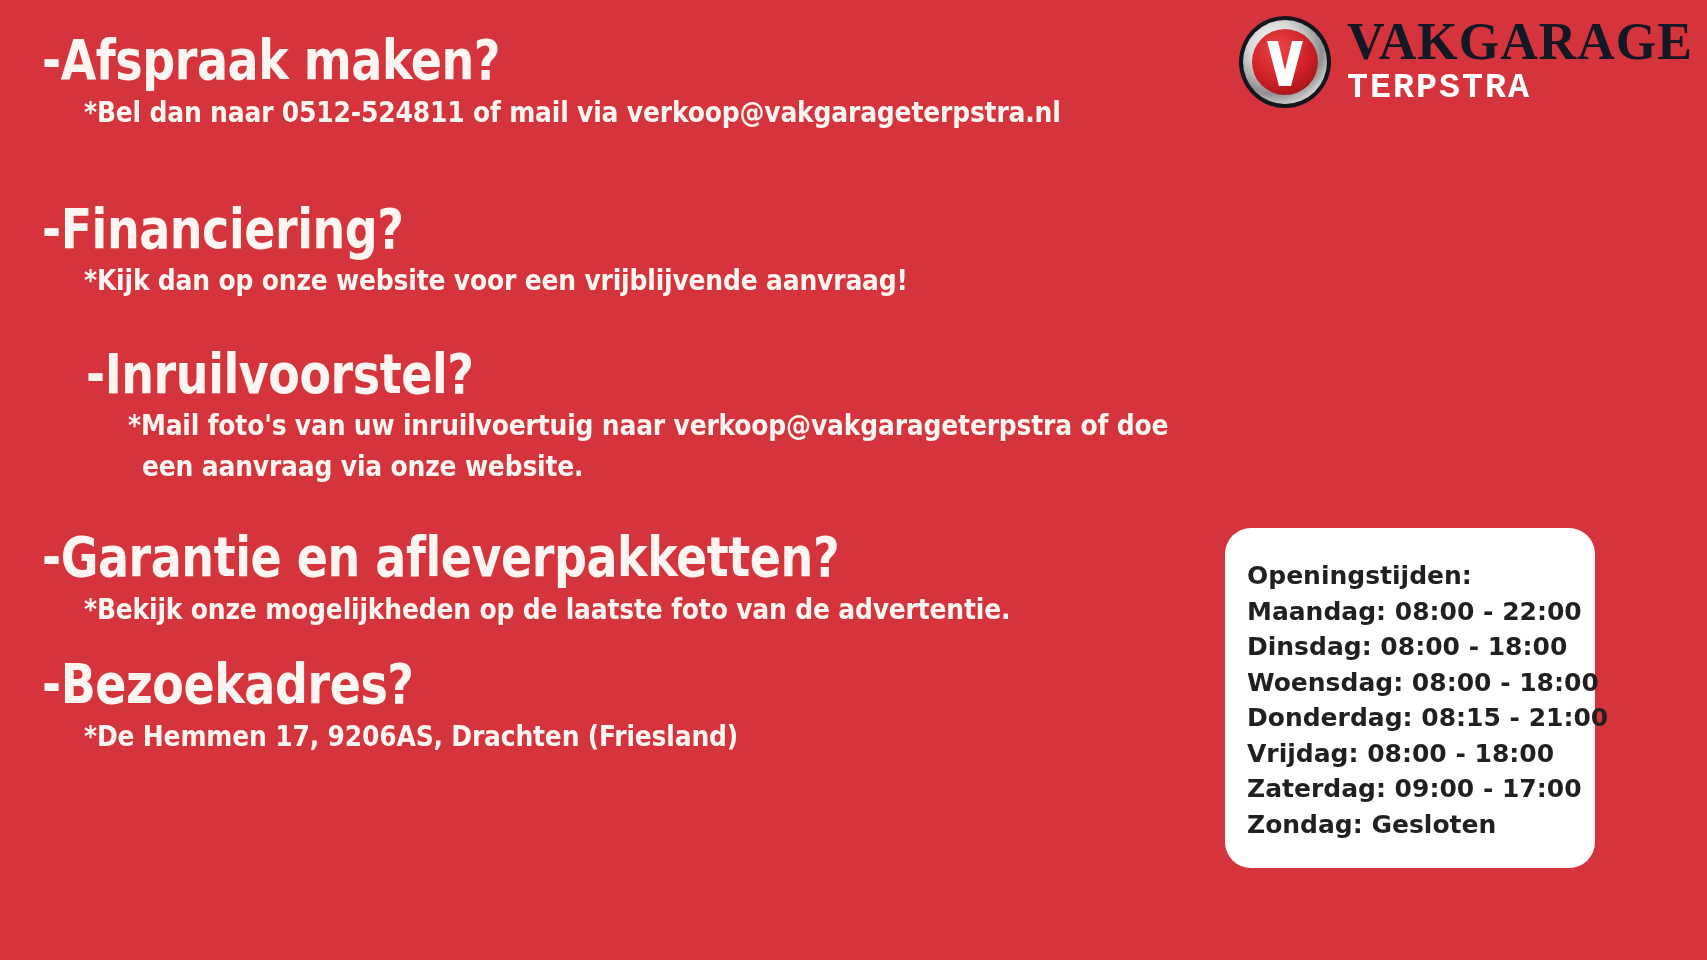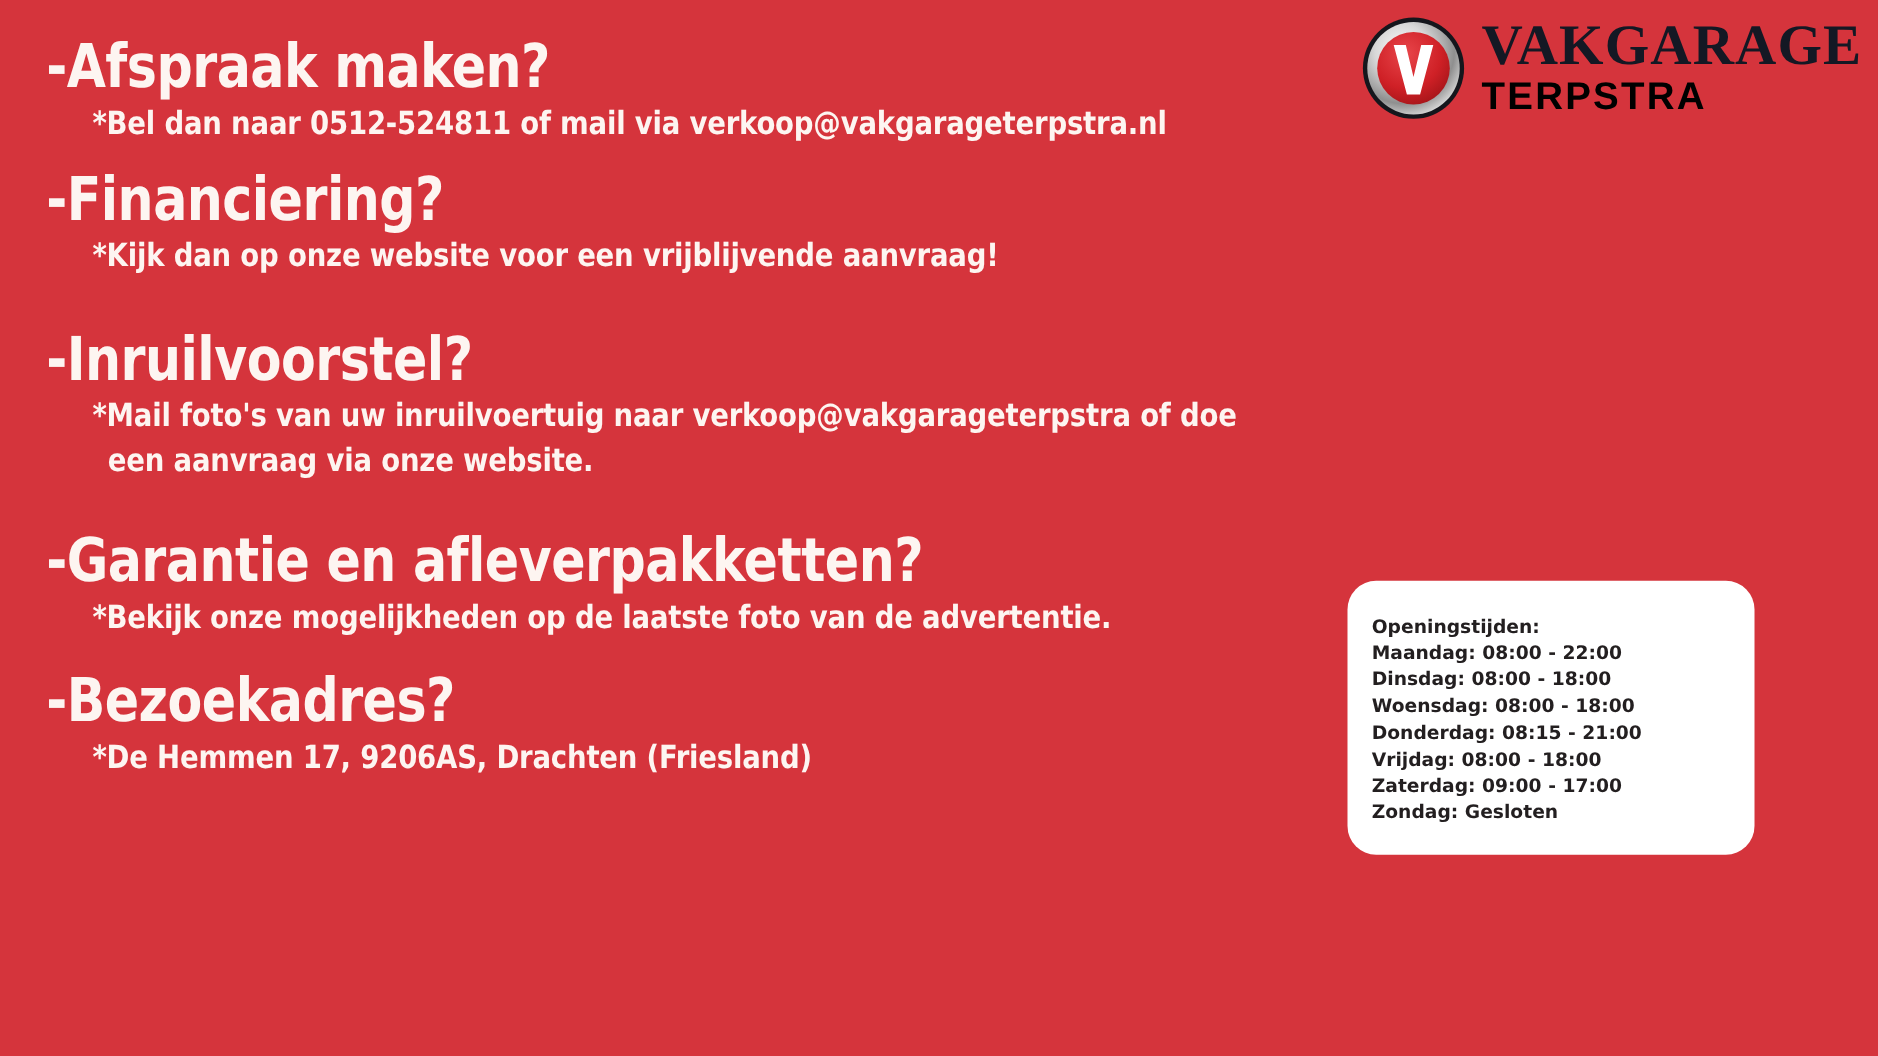--- a/index.html
+++ b/index.html
@@ -47,25 +47,25 @@
   }
   .logo-main {
     font-family: Liberation Serif, serif;
     font-weight: 700;
     font-size: 52px;
     letter-spacing: 1px;
     color: #141824;
     line-height: 0.98;
   }
   .logo-sub {
-    font-family: Liberation Sans, sans-serif;
+    font-family: Liberation Mono, monospace;
     font-weight: 700;
     font-size: 35px;
     letter-spacing: 2px;
-    color: #000000;
+    color: #ffffff;
     line-height: 1.05;
     margin-top: 2px;
   }
 
   
   .content {
     position: absolute;
     left: 42px;
     top: 30px;
     width: 1310px;
@@ -93,43 +93,43 @@
     line-height: 1.42;
     margin-left: 42px;
     letter-spacing: -0.2px;
     white-space: nowrap;
     transform: scaleX(0.96);
     transform-origin: left center;
   }
   .subline.indent2 { margin-left: 56px; }
 
   .s1 { margin-top: 0px; }
-  .s2 { margin-top: 18px; }
-  .s3 { margin-top: 42px; }
+  .s2 { margin-top: 66px; }
+  .s3 { margin-top: 42px; margin-left: 44px; }
   .s4 { margin-top: 40px; }
   .s5 { margin-top: 24px; }
 
   
   .hours-card {
     position: absolute;
     left: 1225px;
     top: 528px;
     width: 370px;
     padding: 30px 0 26px 12px;
     background: #ffffff;
     border-top-left-radius: 26px;
     border-top-right-radius: 26px;
     border-bottom-left-radius: 26px;
     border-bottom-right-radius: 26px;
   }
   .hours-card-inner { padding-left: 10px; }
   .hours-line {
     font-family: "DejaVu Sans", sans-serif;
     font-weight: 700;
-    font-size: 17px;
+    font-size: 25px;
     color: #231f20;
     line-height: 1.42;
     white-space: nowrap;
   }
 </style>
 </head>
 <body>
 
 <div class="poster">
 

